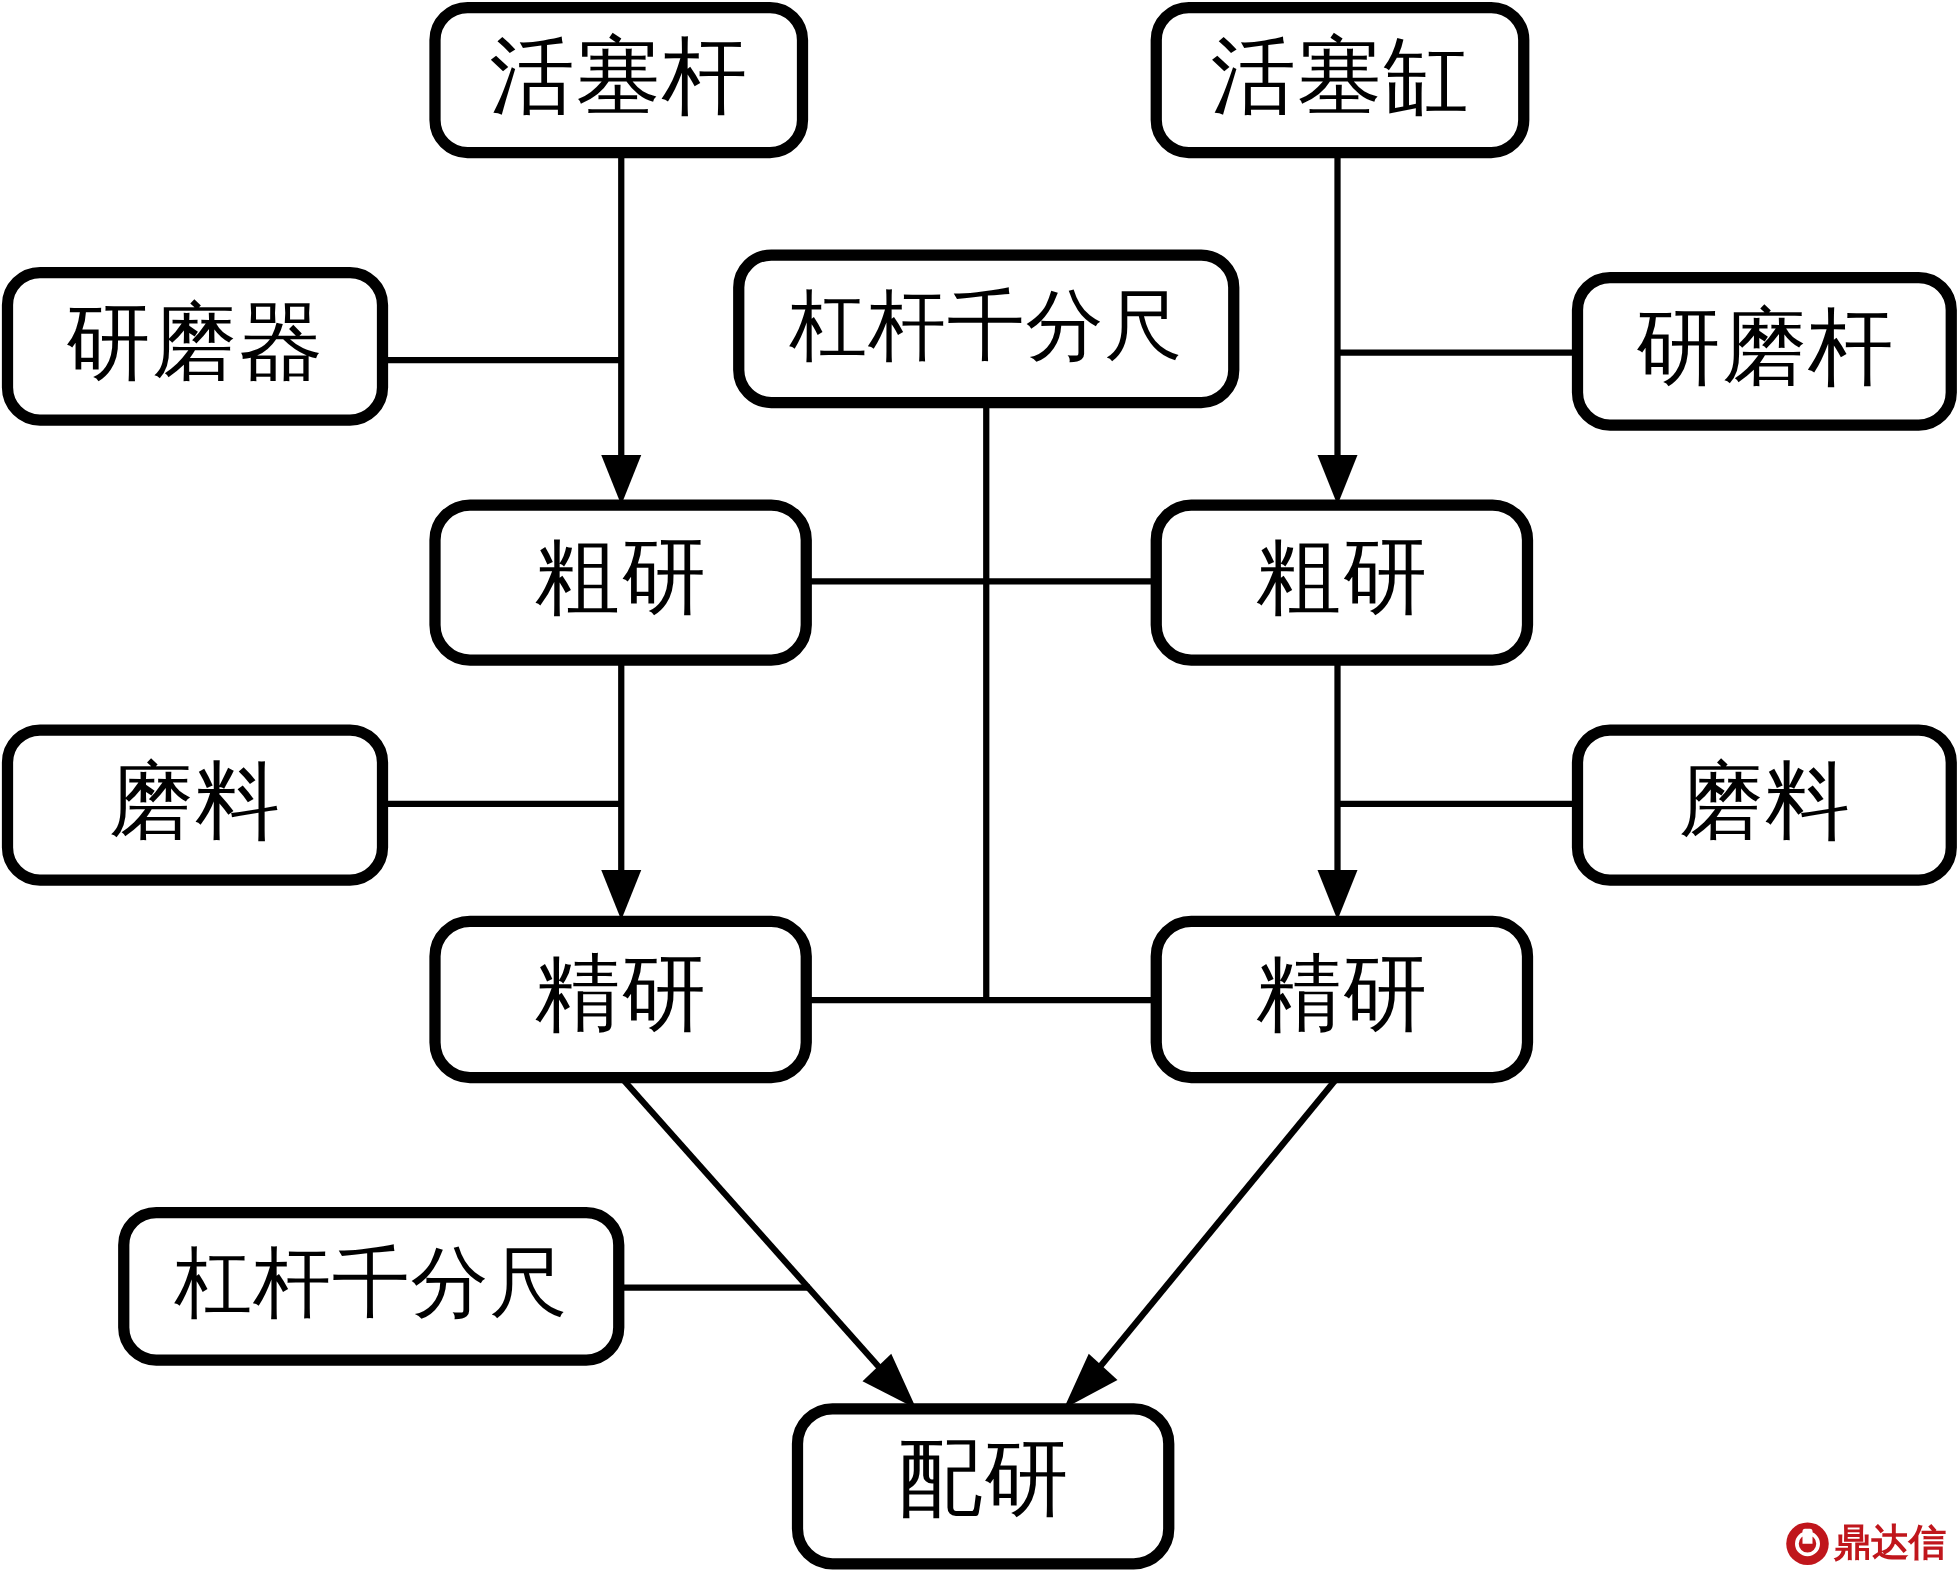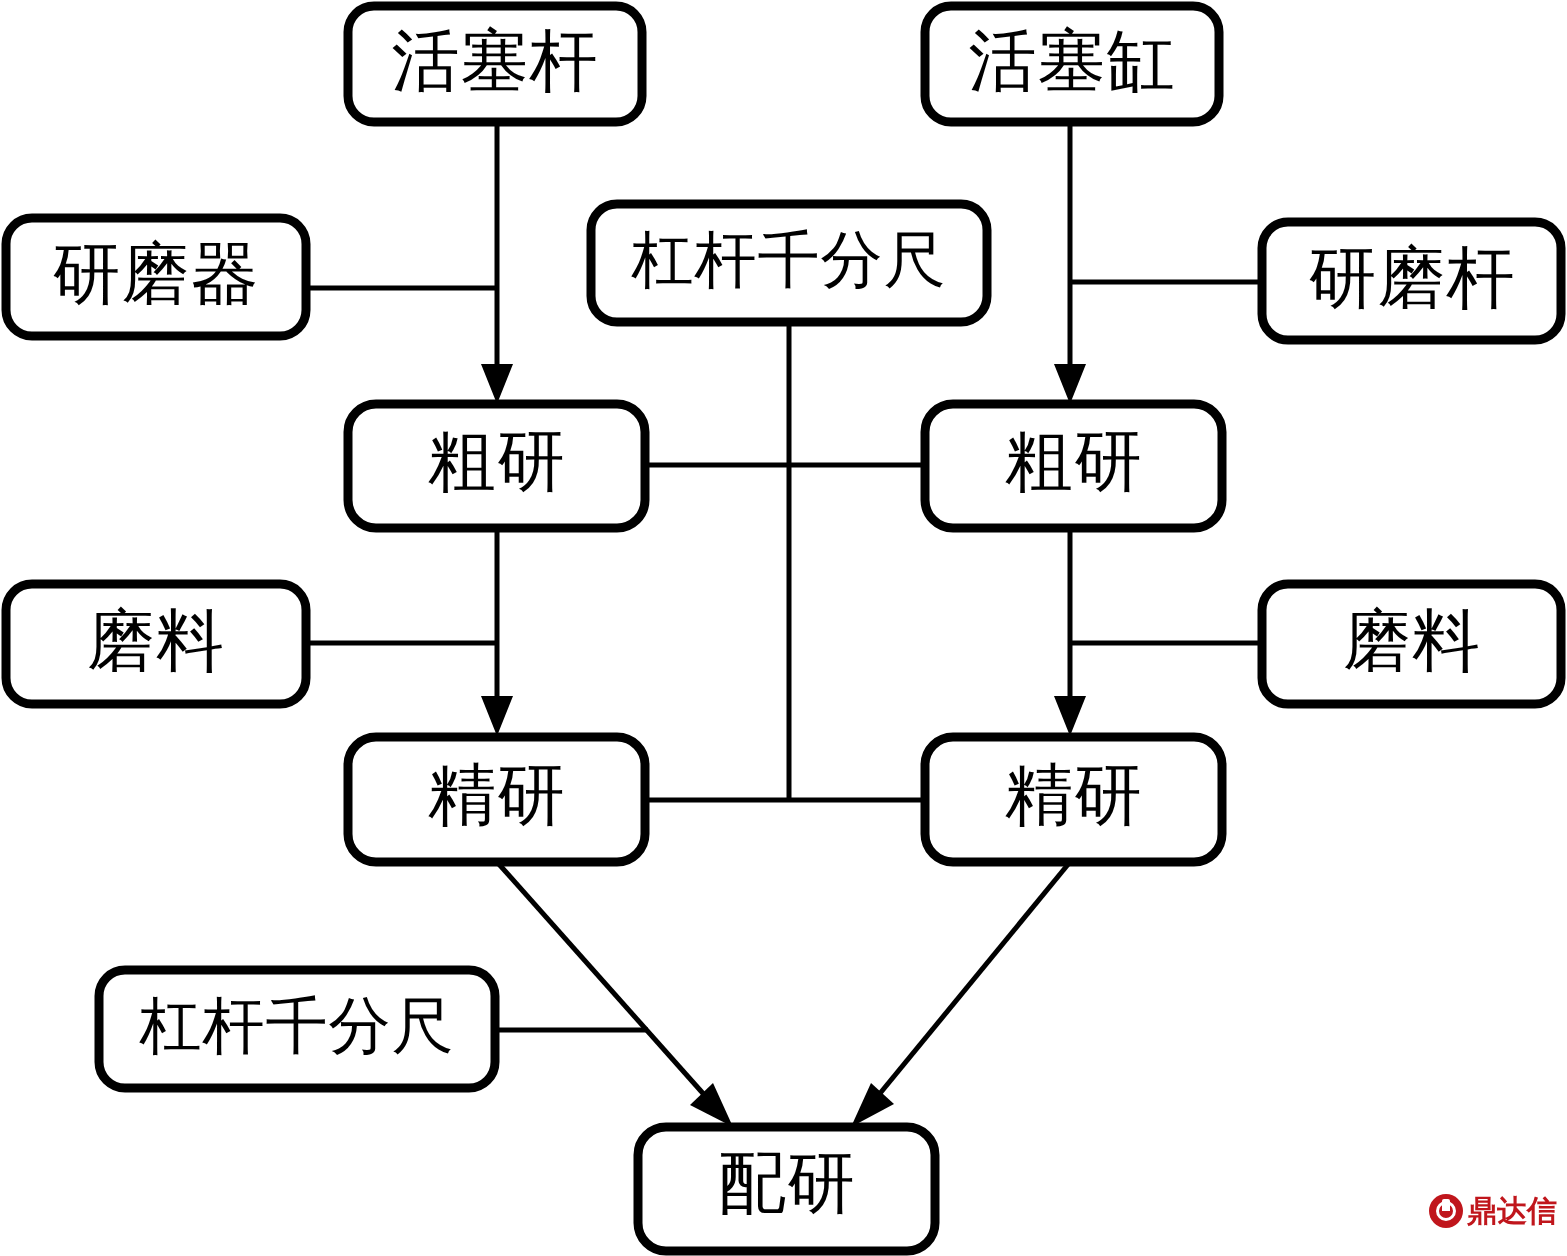--- a/index.html
+++ b/index.html
@@ -53,21 +53,21 @@
     fill: none;
   }
   .arrow-head {
     fill: #000000;
     stroke: none;
   }
   
   .watermark {
     position: absolute;
     right: 10px;
-    bottom: 24px;
+    bottom: 0;
     display: flex;
     align-items: center;
     gap: 4px;
     height: 42px;
   }
   .wm-mark {
     width: 34px;
     height: 34px;
     border-radius: 50%;
     background: #c0161c;

